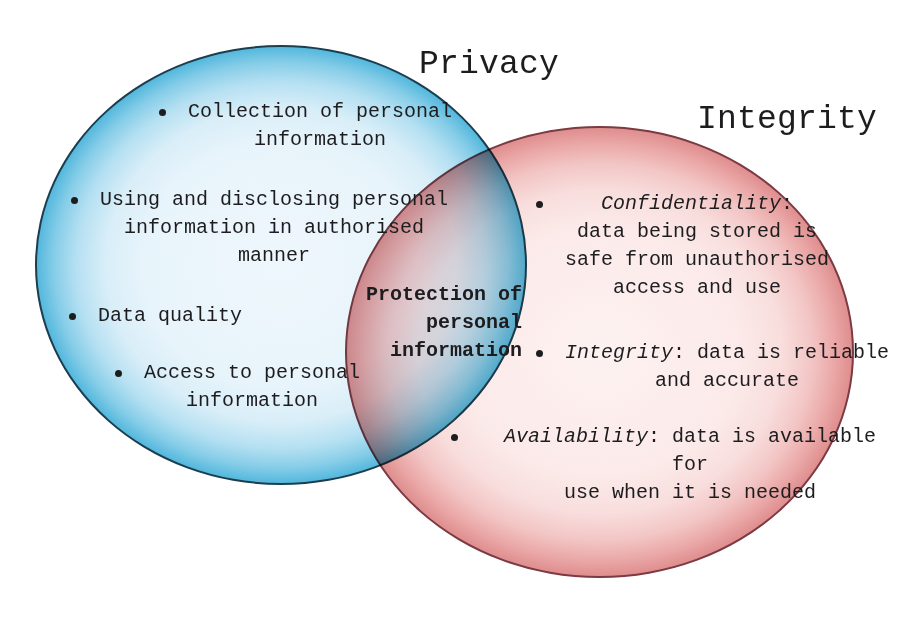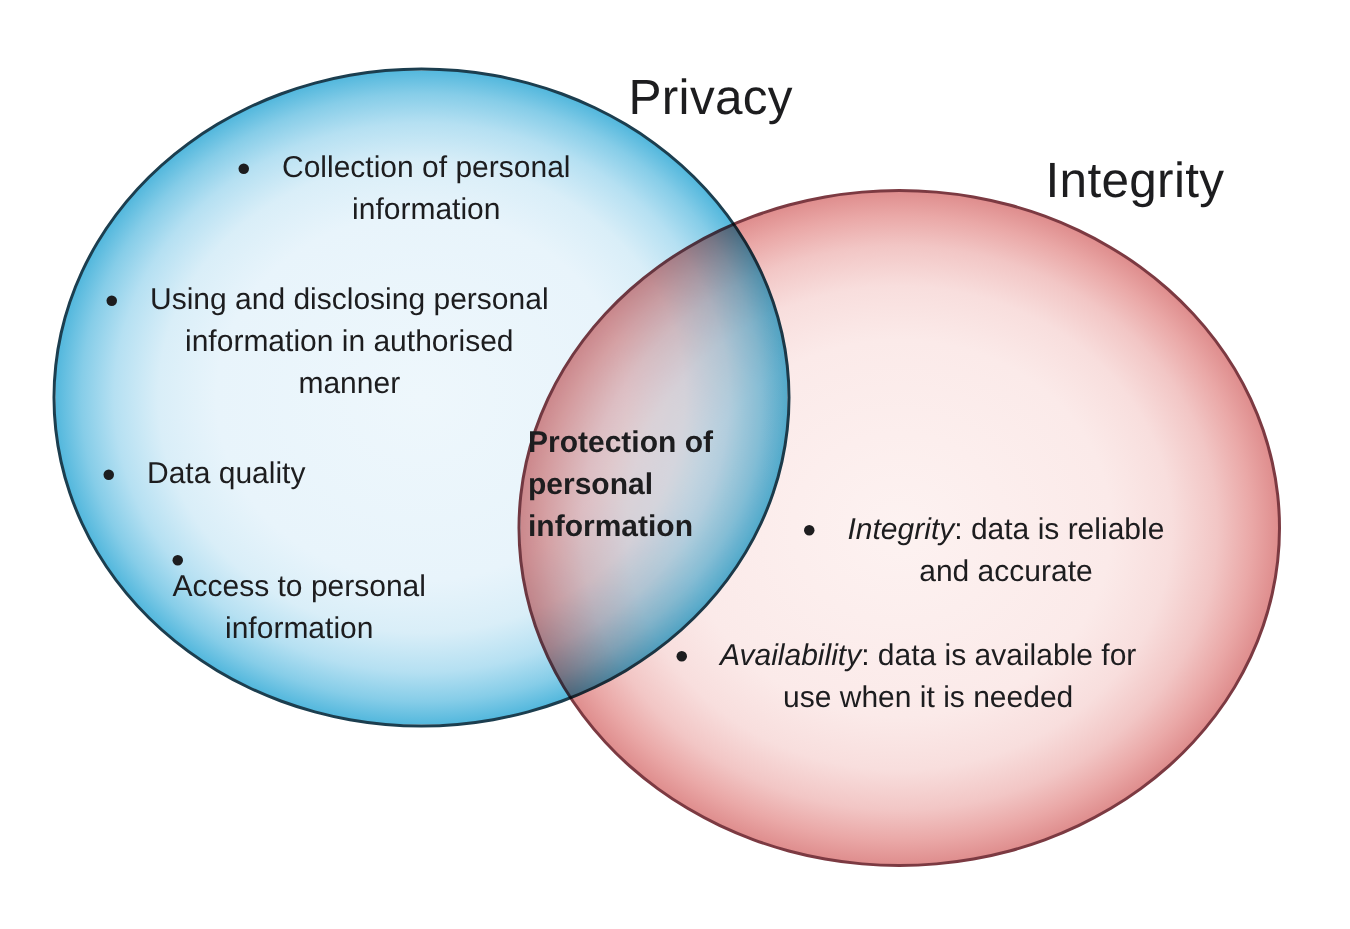--- a/index.html
+++ b/index.html
@@ -1,18 +1,18 @@
 <!DOCTYPE html>
 <html><head>
 <meta charset="utf-8">
 <style>
   html,body { margin:0; padding:0; background:#ffffff; }
   .canvas {
     position:relative; width:900px; height:619px; background:#ffffff;
-    overflow:hidden; font-family:Liberation Sans, sans-serif; color:#1d1d1f;
+    overflow:hidden; font-family:Liberation Mono, monospace; color:#1d1d1f;
   }
 
   
   .ellipse { position:absolute; border-radius:50%; mix-blend-mode:multiply; }
   .ellipse.privacy {
     left:35px; top:45px; width:488px; height:436px;
     border:2px solid #1c3e4f;
     background: radial-gradient(closest-side,
       #eef7fc 0%, #e8f4fb 56%, #d9eef8 72%, #b5e0f2 84%, #86cde8 93%, #54b8dd 100%);
   }
@@ -30,31 +30,31 @@
 
   
   .bullet-item { position:absolute; display:flex; font-size:20px; line-height:28px;text-align:center; }
   .dot { width:7px; height:7px; border-radius:50%; background:#1d1d1f; margin-top:11px; margin-right:22px; flex:none; }
   .bullet-text { white-space:pre-line; }
   .term { font-style:italic; }
 
   .p1 { left:159px; top:98px;  }
   .p2 { left:71px;  top:186px; }
   .p3 { left:69px;  top:302px; }
-  .p4 { left:115px; top:359px;flex-direction:column; }
+  .p4 { left:115px; top:359px; }
 
   .s1 { left:536px; top:190px; }
   .s2 { left:536px; top:339px; }
   .s3 { left:451px; top:423px; }
 
   
   .center-label {
     position:absolute; left:352px; top:281px; width:170px;
     font-size:20px; line-height:28px; font-weight:bold;
-    text-align:left; white-space:pre-line;
+    text-align:right; white-space:pre-line;
   }
 </style>
 </head>
 <body>
 
 <div class="canvas">
 
   <div class="ellipse privacy"></div>
   <div class="ellipse security"></div>
 
@@ -79,20 +79,27 @@
   <div class="bullet-item p4">
     <span class="dot"></span>
     <span class="bullet-text">Access to personal
 information</span>
   </div>
 
   <div class="center-label">Protection of
 personal
 information</div>
 
+  <div class="bullet-item s1">
+    <span class="dot"></span>
+    <span class="bullet-text"><span class="term">Confidentiality</span><span>:
+data being stored is
+safe from unauthorised
+access and use</span></span>
+  </div>
   <div class="bullet-item s3">
     <span class="dot"></span>
     <span class="bullet-text"><span class="term">Availability</span><span>: data is available for
 use when it is needed</span></span>
   </div>
   <div class="bullet-item s2">
     <span class="dot"></span>
     <span class="bullet-text"><span class="term">Integrity</span><span>: data is reliable
 and accurate</span></span>
   </div>

